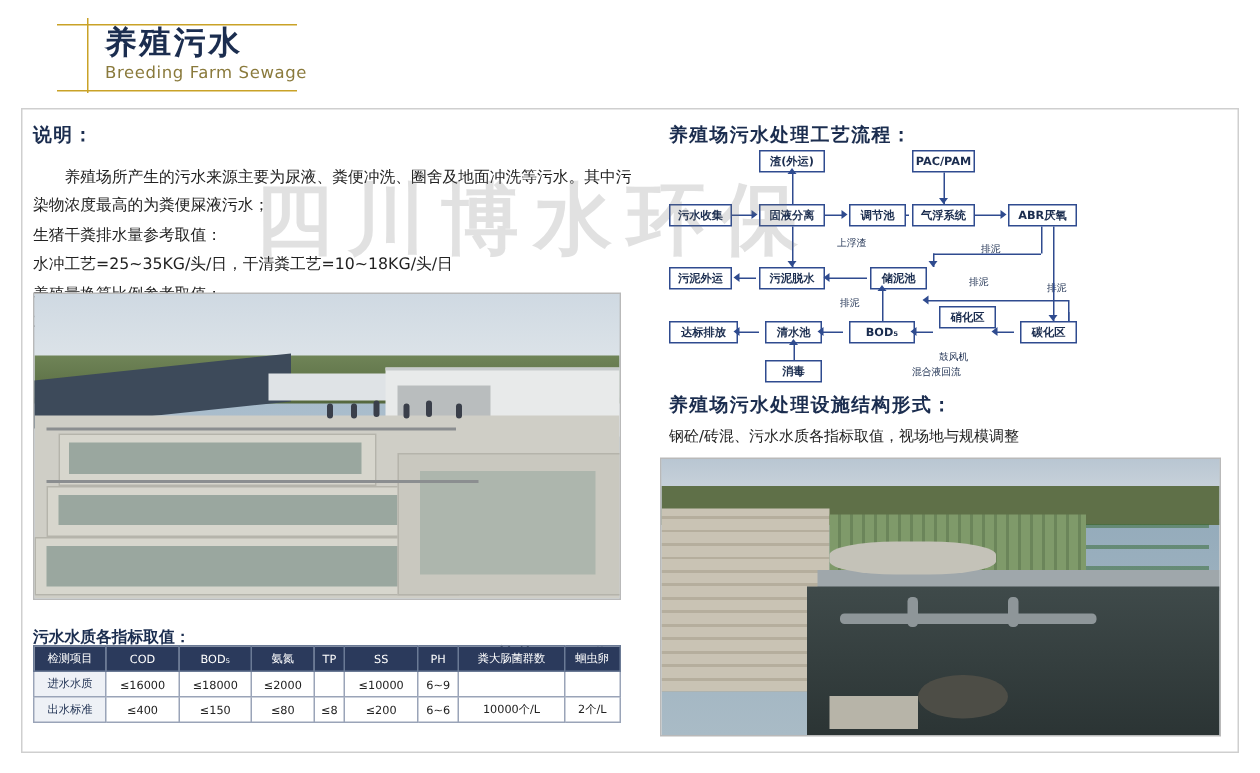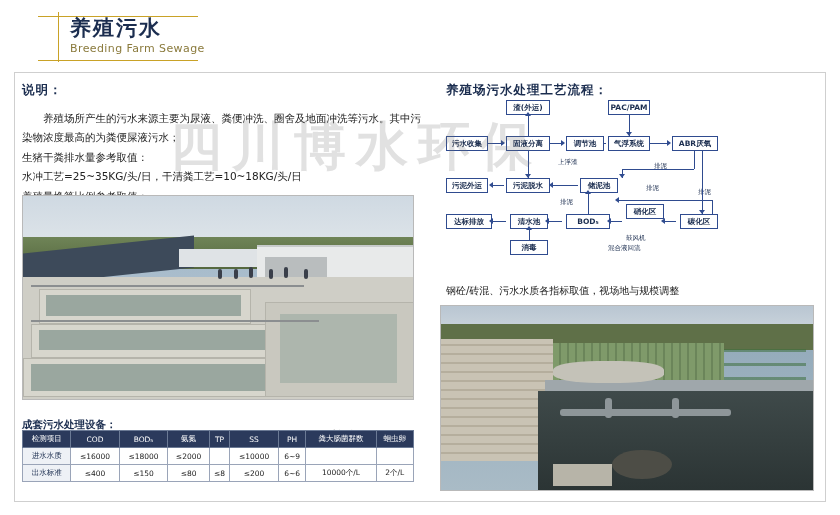--- a/index.html
+++ b/index.html
@@ -146,21 +146,21 @@
       <div class="p1-person" style="left:50%;top:36%;height:10px;"></div>
       <div class="p1-person" style="left:54%;top:36%;height:10px;"></div>
       <div class="p1-person" style="left:58%;top:35%;height:11px;"></div>
       <div class="p1-person" style="left:63%;top:36%;height:10px;"></div>
       <div class="p1-person" style="left:67%;top:35%;height:11px;"></div>
       <div class="p1-person" style="left:72%;top:36%;height:10px;"></div>
     </div>
   </div>
 
   <div class="unit-label">单位：mg/L</div>
-  <div class="table-caption">成套污水处理设备：</div>
+  <div class="table-caption">污水水质各指标取值：</div>
 
   <table class="wq">
     <thead>
       <tr>
         <th>检测项目</th>
         <th>COD</th>
         <th>BOD₅</th>
         <th>氨氮</th>
         <th>TP</th>
         <th>SS</th>
@@ -275,20 +275,21 @@
     <div class="line lv" style="left:262px;top:51px;height:63px;"></div>
     <div class="arrow ar-d" style="left:259px;top:110px;"></div>
 
     <div class="line lv" style="left:89px;top:129px;height:11px;"></div>
     <div class="arrow ar-u" style="left:86px;top:126px;"></div>
 
     <div class="lbl" style="left:186px;top:134px;">鼓风机</div>
     <div class="lbl" style="left:168px;top:144px;">混合液回流</div>
   </div>
 
+  <div class="struct-title">养殖场污水处理设施结构形式：</div>
   <div class="struct-text">钢砼/砖混、污水水质各指标取值，视场地与规模调整</div>
 
   <div class="photo2">
     <div class="photo-inner">
       <div class="p2-sky"></div>
       <div class="p2-trees"></div>
       <div class="p2-wall"></div>
       <div class="p2-fence"></div>
       <div class="p2-greenrail"></div>
       <div class="p2-deck"></div>

